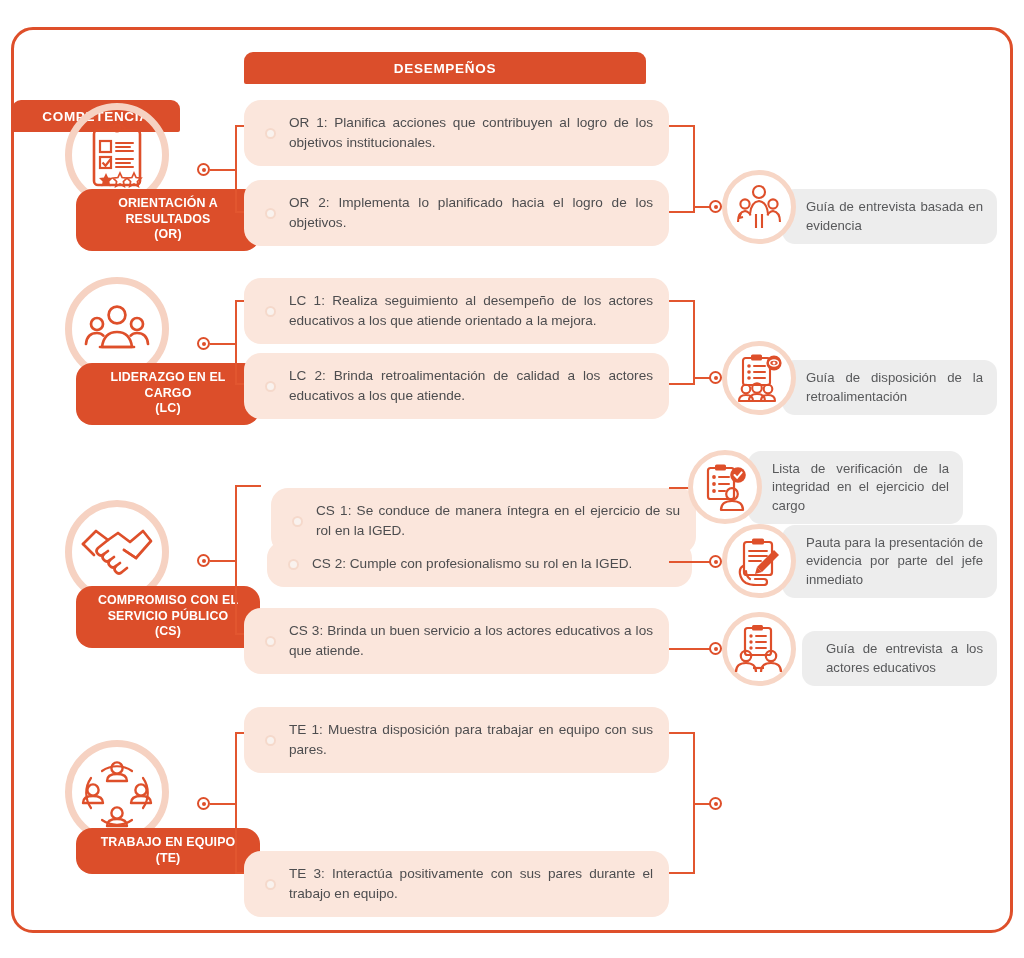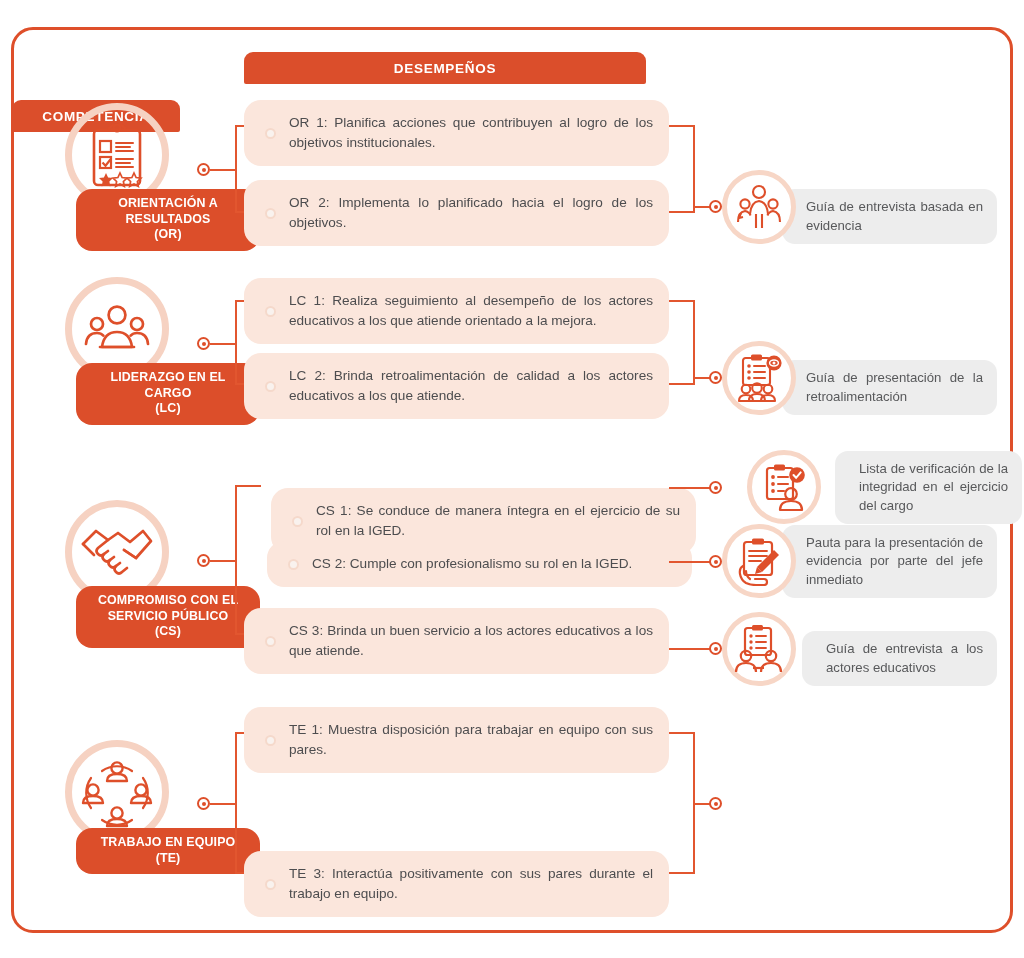--- a/index.html
+++ b/index.html
@@ -288,21 +288,21 @@
             <circle cx="34" cy="36" r="4.3"></circle>
           <path d="M5 48 q0 -6 7 -6 q7 0 7 6 z"></path>
           <path d="M15 48 q0 -7 8 -7 q8 0 8 7 z"></path>
           <path d="M27 48 q0 -6 7 -6 q7 0 7 6 z"></path>
         </g>
         <circle cx="40" cy="10" r="7.6" fill="#DE4F2A"></circle>
         <ellipse cx="40" cy="10" rx="4.4" ry="2.9" fill="none" stroke="#fff" stroke-width="1.5"></ellipse>
         <circle cx="40" cy="10" r="1.5" fill="#fff"></circle>
       </svg>
     </div>
-    <div class="inst-label">Guía de presentación de la retroalimentación</div>
+    <div class="inst-label">Guía de disposición de la retroalimentación</div>
   </div>
 
   <div class="comp" style="top:500px;">
     <div class="comp-ring">
       <svg width="74" height="56" viewBox="0 0 74 56">
         <g fill="none" stroke="#DE4F2A" stroke-width="2.7" stroke-linejoin="round" stroke-linecap="round">
           <path d="M3 20 L16 7 L28 16 L38 9 L50 18 L63 7 L71 17 L56 34 L44 26"></path>
           <path d="M28 16 L18 24 q-3 3 0 6 q3 3 6 0 l4 -3"></path>
           <path d="M24 30 q-3 3 0 6 q3 3 6 0 l4 -3"></path>
           <path d="M30 36 q-3 3 0 6 q3 3 6 0 l4 -3"></path>
@@ -340,21 +340,21 @@
     <span>CS 3: Brinda un buen servicio a los actores educativos a los que atiende.</span>
   </div>
 
   <div class="line-h" style="left:669px; top:487px; width:41px;"></div>
   <div class="ringdot" style="left:709px; top:481px;"></div>
   <div class="line-h" style="left:669px; top:561px; width:41px;"></div>
   <div class="ringdot" style="left:709px; top:555px;"></div>
   <div class="line-h" style="left:669px; top:648px; width:41px;"></div>
   <div class="ringdot" style="left:709px; top:642px;"></div>
 
-  <div class="inst" style="left:747px; top:450px; width:275px;gap:28px;">
+  <div class="inst" style="left:688px; top:450px; width:275px;">
     <div class="inst-ring">
       <svg width="50" height="50" viewBox="0 0 50 50">
         <g fill="none" stroke="#DE4F2A" stroke-width="2.2" stroke-linejoin="round">
           <rect x="8" y="6" width="26" height="31" rx="2.6"></rect>
           <rect x="15" y="2.5" width="11" height="6" rx="1.6" fill="#DE4F2A" stroke="none"></rect>
         </g>
         <g stroke="#DE4F2A" stroke-width="2" stroke-linecap="round">
           <path d="M19 15 h10"></path>
             <path d="M19 22 h10"></path>
             <path d="M19 29 h6"></path>

